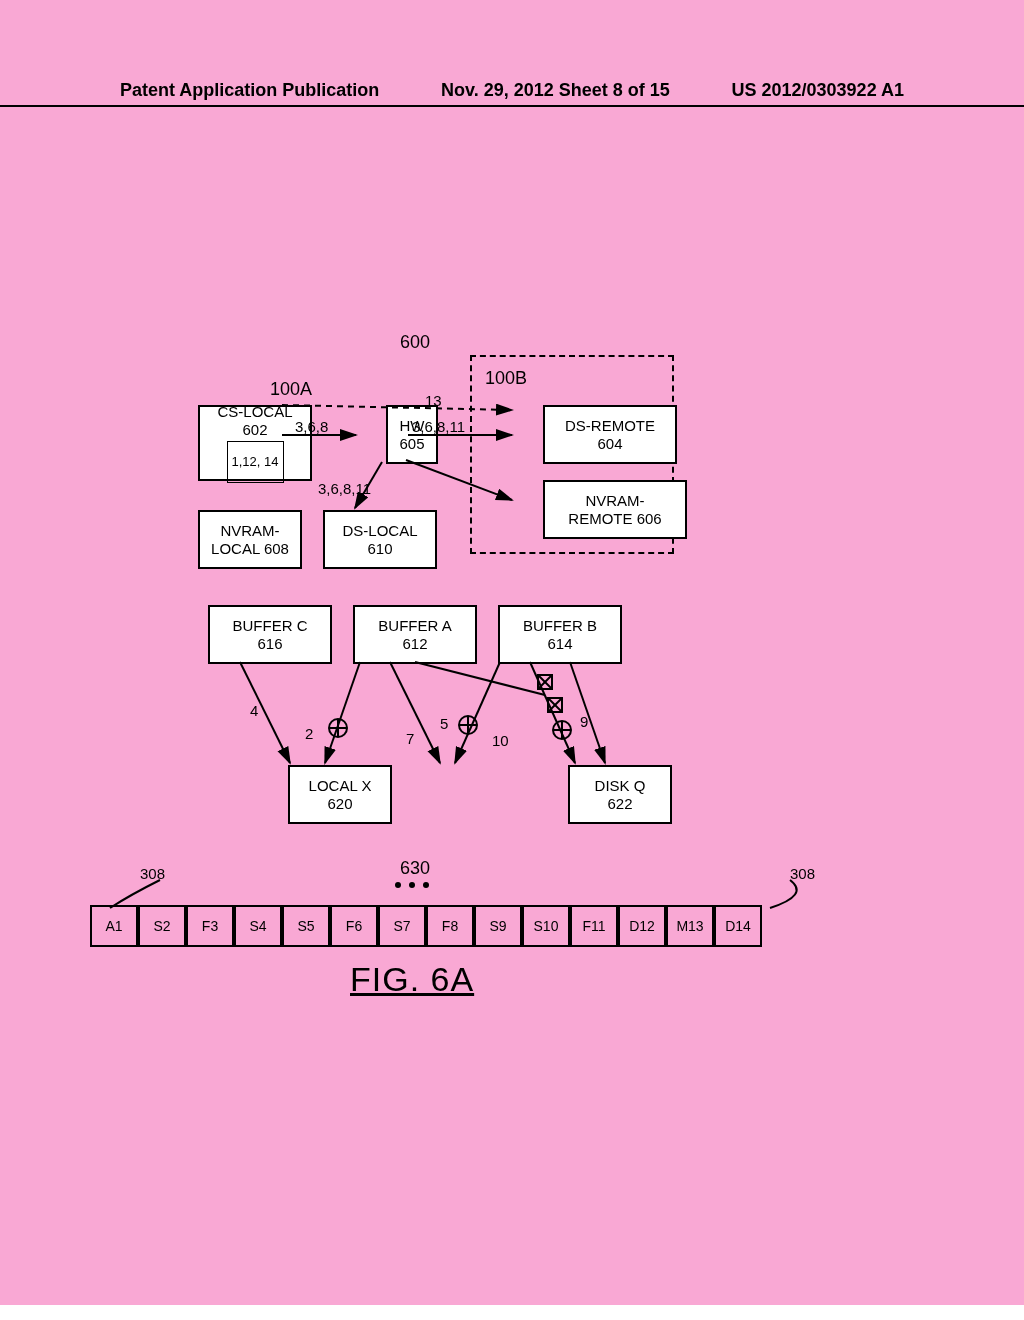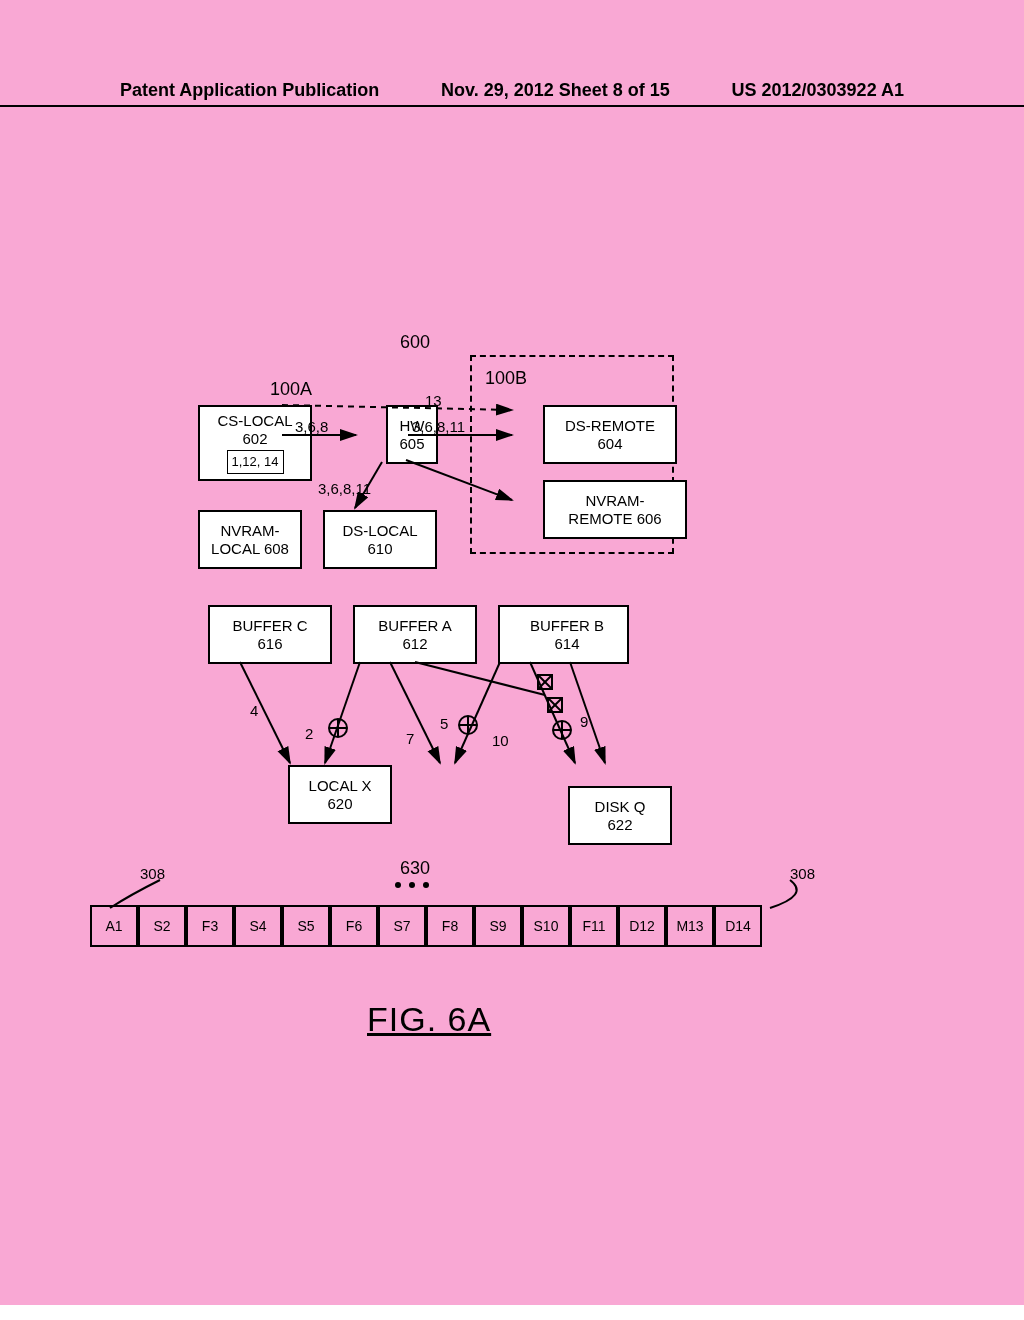--- a/index.html
+++ b/index.html
@@ -54,21 +54,21 @@
   }
   .label {
     position: absolute;
     font-size: 15px;
     background: transparent;
   }
   .label-u {
   }
   .innerbox {
     border: 1.5px solid #000;
-    padding: 3px 4px;
+    padding: 12px 4px;
     margin-top: 2px;
     font-size: 13px;
   }
   svg {
     position: absolute;
     top: 0;
     left: 0;
     overflow: visible;
   }
   .seq-row {
@@ -167,30 +167,30 @@
     </svg>
 
     <div class="box" style="left:30px; top:255px; width:120px; height:55px;">
       <span>BUFFER C</span>
       <span>616</span>
     </div>
     <div class="box" style="left:175px; top:255px; width:120px; height:55px;">
       <span>BUFFER A</span>
       <span>612</span>
     </div>
-    <div class="box" style="left:320px; top:255px; width:120px; height:55px;padding-left:7px;">
+    <div class="box" style="left:320px; top:255px; width:120px; height:55px;">
       <span>BUFFER B</span>
       <span>614</span>
     </div>
 
     <div class="box" style="left:110px; top:415px; width:100px; height:55px;">
       <span>LOCAL X</span>
       <span>620</span>
     </div>
-    <div class="box" style="left:390px; top:436px; width:100px; height:55px;">
+    <div class="box" style="left:390px; top:415px; width:100px; height:55px;">
       <span>DISK Q</span>
       <span>622</span>
     </div>
 
     <div class="label" style="left:100px; top:352px;">4</div>
     <div class="label" style="left:155px; top:375px;">2</div>
     <div class="label" style="left:256px; top:380px;">7</div>
     <div class="label" style="left:290px; top:365px;">5</div>
     <div class="label" style="left:342px; top:382px;">10</div>
     <div class="label" style="left:430px; top:363px;">9</div>
@@ -262,16 +262,16 @@
       <div class="seq-box">S7</div>
       <div class="seq-box">F8</div>
       <div class="seq-box">S9</div>
       <div class="seq-box">S10</div>
       <div class="seq-box">F11</div>
       <div class="seq-box">D12</div>
       <div class="seq-box">M13</div>
       <div class="seq-box">D14</div>
     </div>
 
-    <div class="fig-title" style="left:217px; top:610px;margin-top:40px;">FIG. 6A</div>
+    <div class="fig-title" style="left:200px; top:610px;">FIG. 6A</div>
 
   </div>
 </div>
 
 </body></html>

